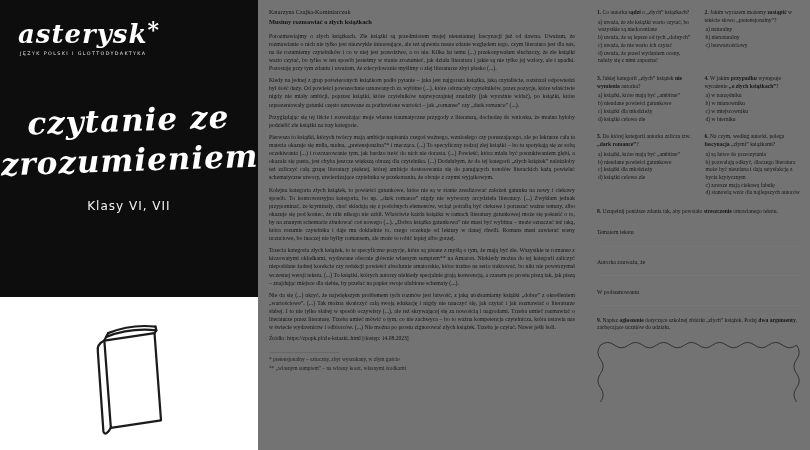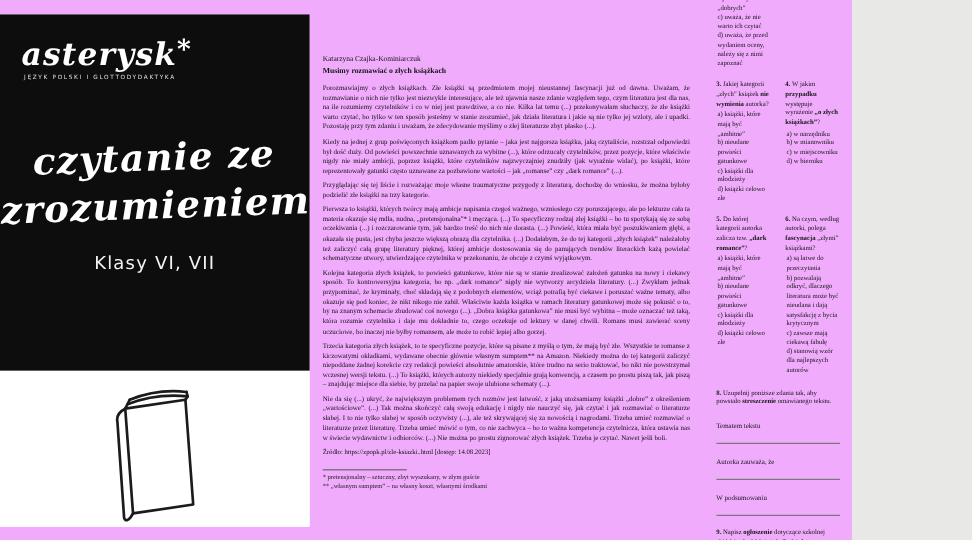--- a/index.html
+++ b/index.html
@@ -1,31 +1,31 @@
 <!DOCTYPE html>
 <html lang="pl"><head>
 <meta charset="utf-8">
 <style>
   html,body{margin:0;padding:0;background:#e8e8e6;}
   .page{
-    position:relative; width:710px; height:450px; background:#f0abfc;
-    overflow:hidden; display:flex; font-family:"Liberation Serif", serif; color:#111;align-items:center;
+    position:relative; width:810px; height:450px; background:#737373;
+    overflow:hidden; display:flex; font-family:"Liberation Serif", serif; color:#111;
   }
   
   .sidebar{flex:0 0 225px; display:flex; flex-direction:column; background:#fff;}
   .sidebar-black{background:#0d0d0d; height:297px; color:#fff; box-sizing:border-box; padding-top:14px;}
   .logo{font-family:"DejaVu Serif", serif; font-style:italic; font-weight:bold;
         font-size:26px; margin:2px 0 1px 18px; letter-spacing:1px;}
   .logo-star{font-style:normal; font-size:22px; vertical-align:6px;}
   .logo-sub{font-family:"DejaVu Sans", sans-serif; font-size:4.8px; letter-spacing:1.4px;
             color:#e0e0e0; margin:2px 0 0 20px;}
   .script-title{font-family:"DejaVu Serif", serif; font-style:italic; font-weight:bold;
                 font-size:31px; line-height:1.3; text-align:center; margin-top:44px;
                 transform:rotate(-2deg); letter-spacing:1px;}
-  .klasy{font-family:"DejaVu Sans", sans-serif; font-size:15px; text-align:center;
+  .klasy{font-family:"DejaVu Sans", sans-serif; font-size:12px; text-align:center;
          margin-top:18px; letter-spacing:1px; color:#f2f2f2;}
   .sidebar-white{flex:1; background:#fff; display:flex; align-items:center; justify-content:center;}
   
   .article{flex:0 0 330px; box-sizing:border-box; padding:8px 13px 0 11px;
            font-size:5.8px; line-height:1.4; text-align:justify; color:#131313;}
   .author{font-size:6.2px; margin:0 0 1px 0; text-align:left;}
   .art-title{font-size:6.4px; font-weight:bold; margin:0 0 5px 0; text-align:left;}
   .article p{margin:0 0 4px 0;}
   .source{margin-top:2px; font-size:5.6px; text-align:left;}
   .fn-rule{width:70px; border-top:0.6px solid #666; margin:9px 0 3px 0;}

